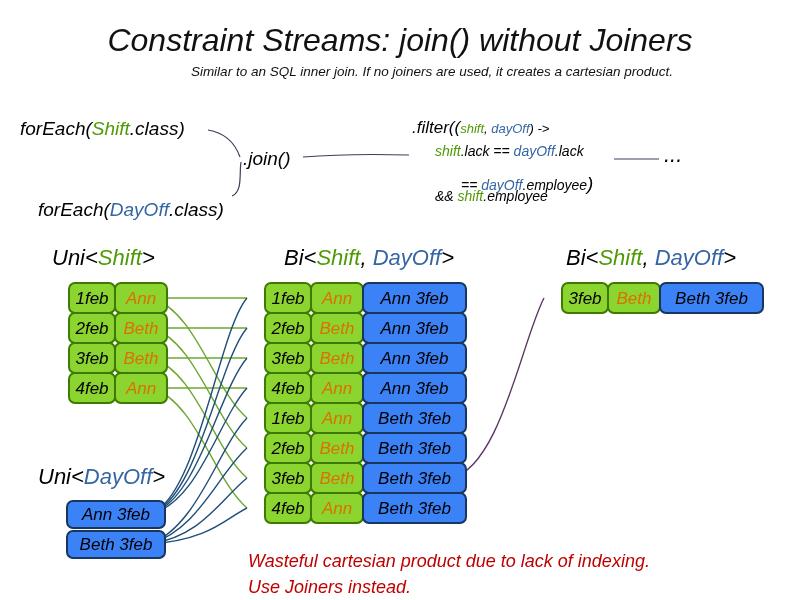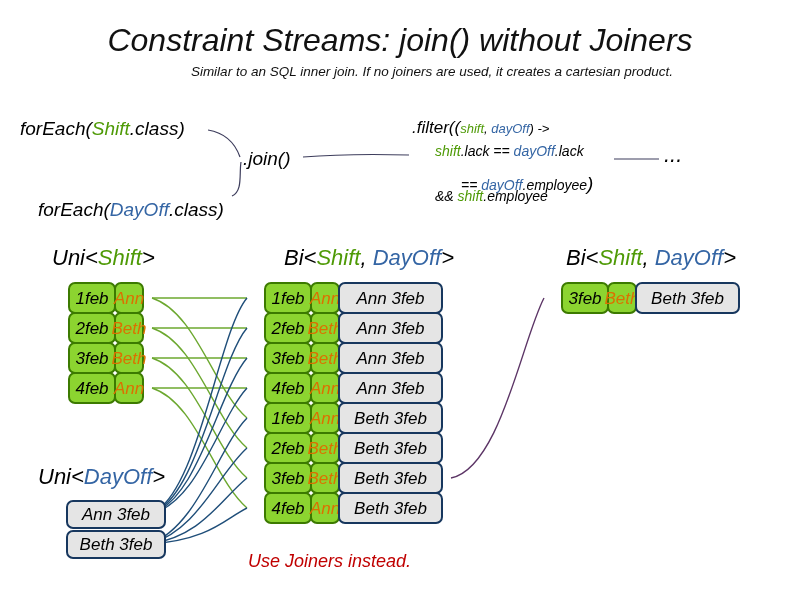--- a/index.html
+++ b/index.html
@@ -47,22 +47,22 @@
   #tbl-uni-dayoff { left:50px; top:500px; }
 
   .row { display:flex; height:32px; }
   .row + .row { margin-top:-2px; }
   .cell {
     display:flex; align-items:center; justify-content:center;
     border:2px solid; border-radius:7px; font-size:17px; line-height:1;
   }
   .cell + .cell { margin-left:-2px; }
   .cell-date { width:48px; background:#8cd430; border-color:#3c7a00; color:#000; }
-  .cell-name { width:30px; background:#8cd430; border-color:#3c7a00; color:#dc7000; }
-  .cell-pair { width:105px; background:#e5e5e5; border-color:#17375e; color:#000; }
+  .cell-name { width:54px; background:#8cd430; border-color:#3c7a00; color:#dc7000; }
+  .cell-pair { width:105px; background:#3b82f6; border-color:#17375e; color:#000; }
   #tbl-uni-dayoff .row { height:29px; }
   #tbl-uni-dayoff .row + .row { margin-top:1px; }
   #tbl-uni-dayoff .cell-pair { width:100px; }
 
   .footer { position:absolute; left:248px; top:548px; font-size:18px; color:#c00000; line-height:26px; }
 </style>
 </head>
 <body>
 
 <div class="slide">
@@ -187,16 +187,17 @@
   <div class="tbl" id="tbl-uni-dayoff">
       <div class="row">
         <div class="cell cell-pair">Ann 3feb</div>
       </div>
       <div class="row">
         <div class="cell cell-pair">Beth 3feb</div>
       </div>
     </div>
 
   <div class="footer">
+    <div>Wasteful cartesian product due to lack of indexing.</div>
     <div>Use Joiners instead.</div>
   </div>
 
 </div>
 
 </body></html>

